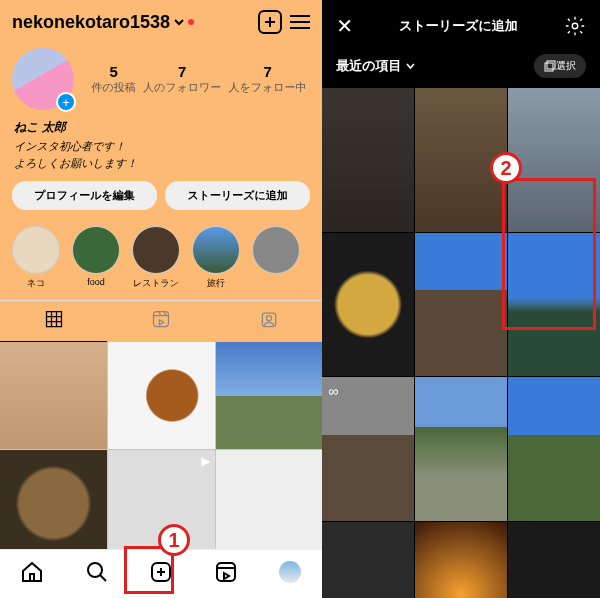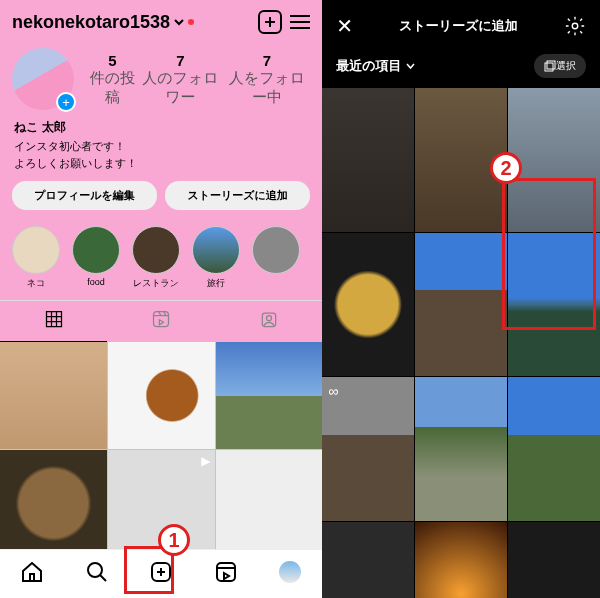--- a/index.html
+++ b/index.html
@@ -1,36 +1,36 @@
 <!DOCTYPE html>
 <html><head>
 <meta charset="utf-8">
 <style>
 * { margin: 0; padding: 0; box-sizing: border-box; }
 body { font-family: -apple-system, "Hiragino Sans", sans-serif; width: 600px; height: 598px; display: flex; background: #fff; }
 .panel { position: relative; height: 598px; overflow: hidden; }
-.left { width: 348px; background: #f9a8d4; color: #000; }
+.left { width: 348px; background: #fdba74; color: #000; }
 .right { width: 300px; background: #000; color: #fff; }
 
 
 .hdr { display: flex; align-items: center; padding: 10px 12px 6px; gap: 8px; }
 .uname { font-size: 18px; font-weight: 700; display: flex; align-items: center; gap: 3px; }
 .dot-red { width: 6px; height: 6px; background: #ff3040; border-radius: 50%; display: inline-block; }
 .plusbox { width: 24px; height: 24px; border: 2px solid #000; border-radius: 6px; display: flex; align-items: center; justify-content: center; font-weight: 700; margin-left: auto; }
 .burger { display: flex; flex-direction: column; gap: 4px; }
 .burger span { width: 20px; height: 2px; background: #000; }
 
 .profrow { display: flex; padding: 8px 12px; gap: 14px; align-items: center; }
 .avatar { width: 62px; height: 62px; border-radius: 50%; background: linear-gradient(150deg,#b8c5e8 45%,#f797c6 45%); position: relative; }
 .avatar .badge { position: absolute; bottom: -2px; right: -2px; width: 20px; height: 20px; background: #0095f6; border: 2px solid #fff; border-radius: 50%; color: #fff; font-size: 13px; display: flex; align-items: center; justify-content: center; }
 .stats { display: flex; flex: 1; justify-content: space-around; text-align: center; }
 .stat .n { font-size: 15px; font-weight: 700; }
-.stat .l { font-size: 15px; color: #555; }
-
-.bio { padding: 0 14px; font-size: 11px; line-height: 1.5; }
+.stat .l { font-size: 11px; color: #555; }
+
+.bio { padding: 0 14px; font-size: 11px; line-height: 1.5; font-style: italic; }
 .bio .nm { font-weight: 700; font-size: 12px; margin-bottom: 2px; }
 
 .btns { display: flex; gap: 8px; padding: 10px 12px; }
 .btn { flex: 1; background: #efefef; border-radius: 14px; text-align: center; padding: 7px 0; font-size: 11px; font-weight: 600; }
 
 .hls { display: flex; gap: 12px; padding: 6px 12px 10px; overflow: hidden; }
 .hl { text-align: center; }
 .hl .c { width: 48px; height: 48px; border-radius: 50%; border: 1px solid #ccc; background: #888; margin-bottom: 3px; }
 .hl .t { font-size: 9px; }
 

